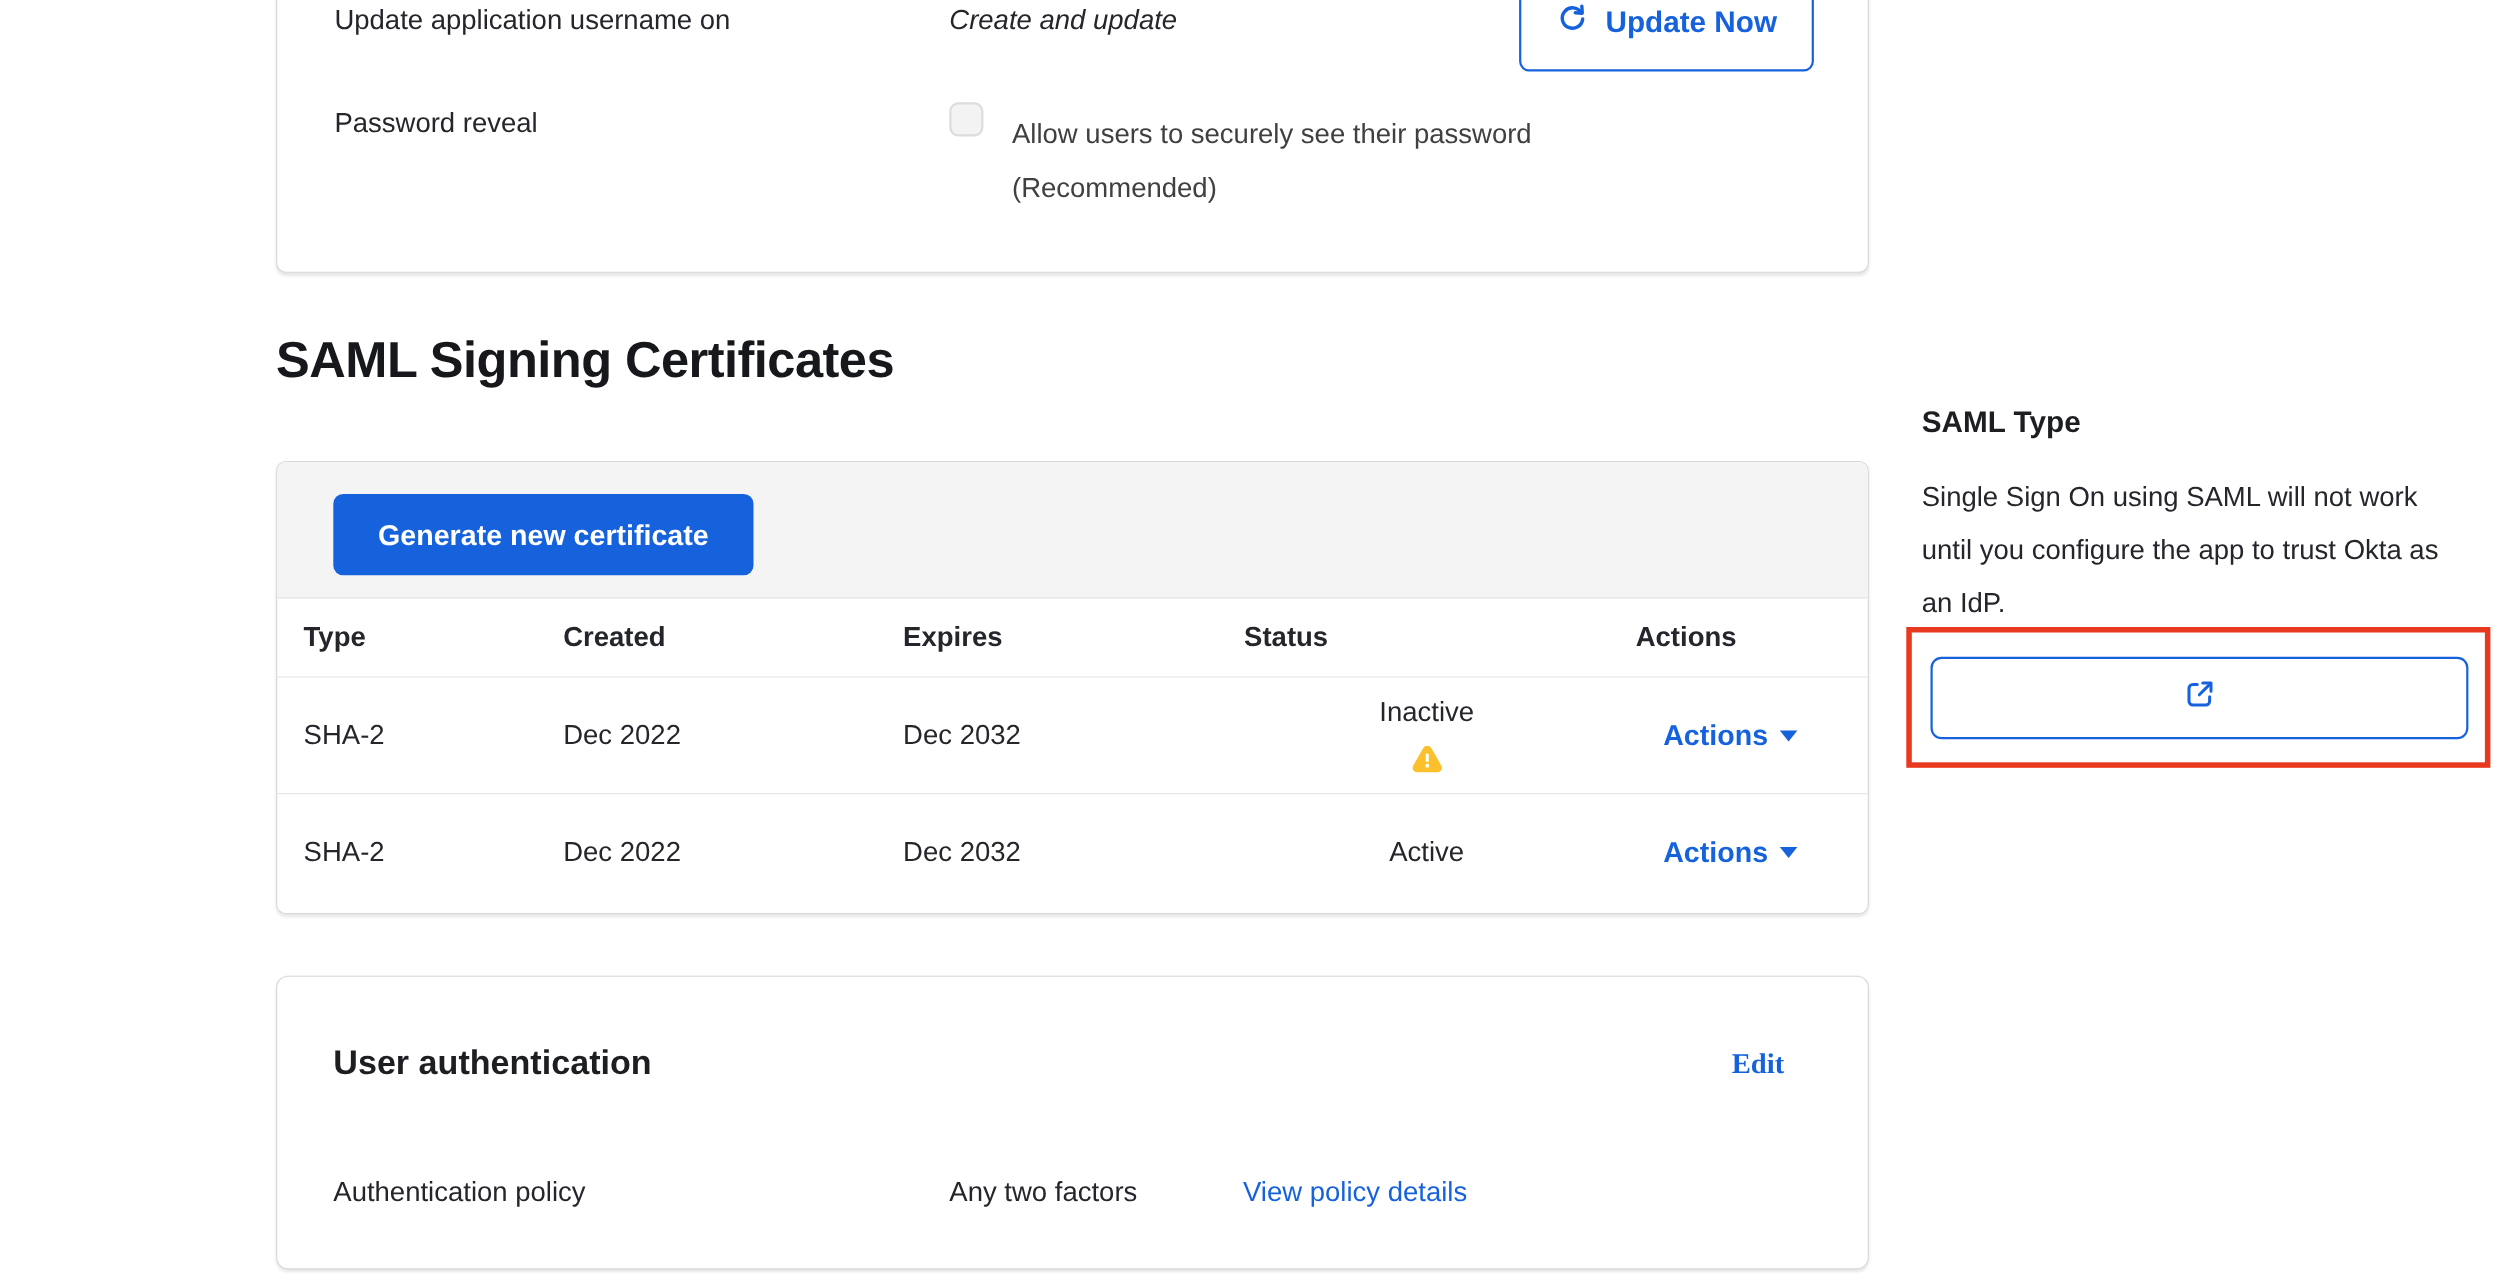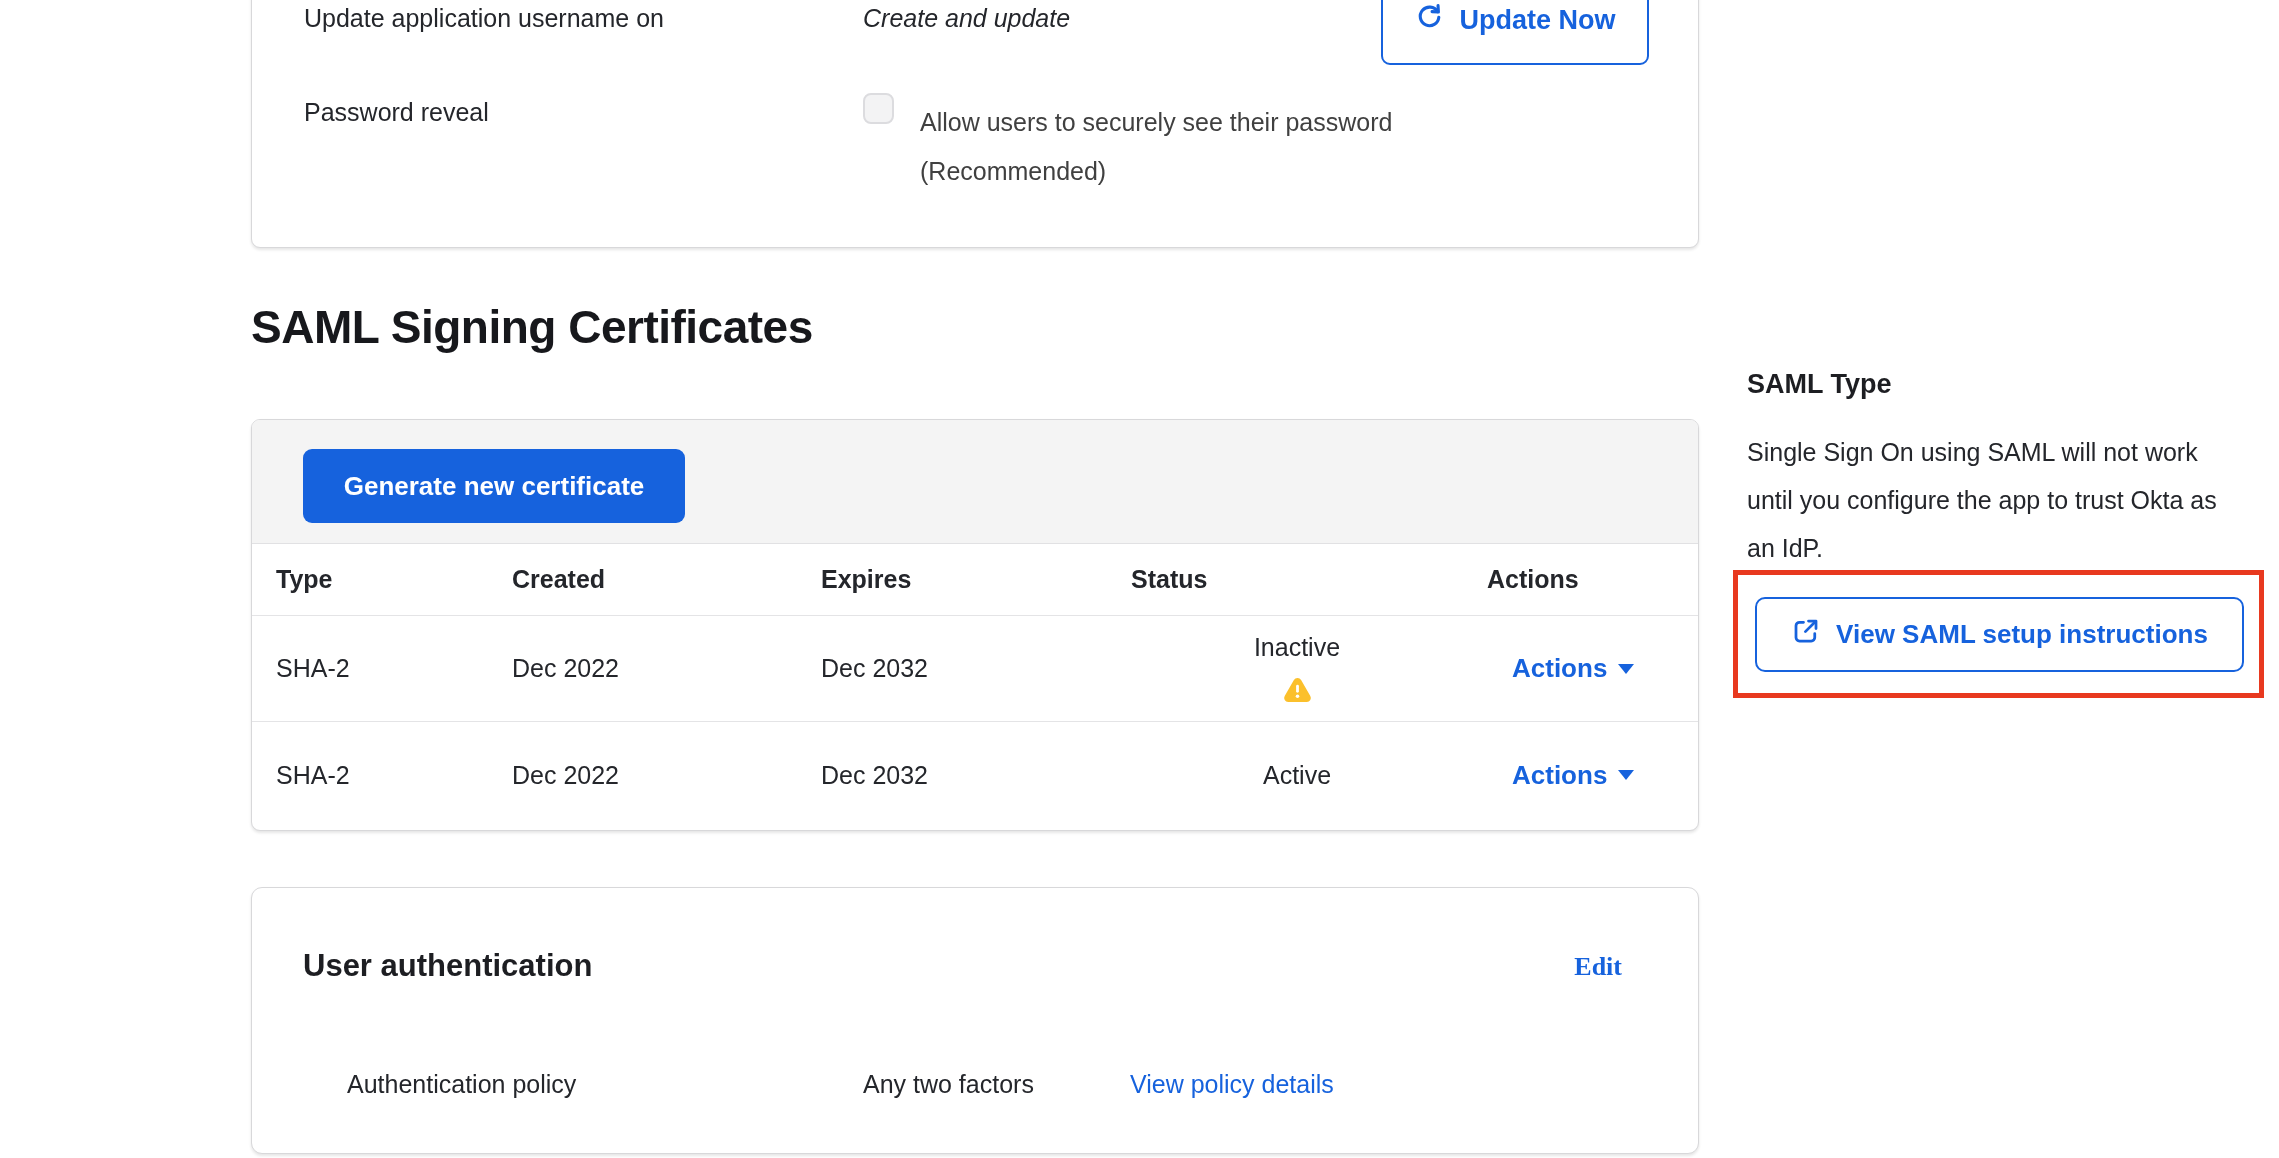--- a/index.html
+++ b/index.html
@@ -140,21 +140,21 @@
   
   .card-auth { left: 251px; top: 887px; width: 1448px; height: 267px; border-radius: 11px; }
   .auth-title {
     position: absolute; left: 51px; top: 60px;
     font-size: 31px; font-weight: bold; color: #1d1e22;
   }
   .edit-link {
     position: absolute; right: 76px; top: 64px;
     font-size: 26px; font-weight: bold; color: #1662dd; cursor: pointer; font-family: Liberation Serif, serif;
   }
-  .auth-label { position: absolute; left: 51px; top: 182px; font-size: 25px; color: #24262b; margin-left: 44px; }
+  .auth-label { position: absolute; left: 51px; top: 182px; font-size: 25px; color: #24262b; }
   .auth-value { position: absolute; left: 611px; top: 182px; font-size: 25px; color: #24262b; }
   .policy-link {
     position: absolute; left: 878px; top: 182px;
     font-size: 25px; color: #1662dd; cursor: pointer;
   }
 
   .icon-svg { display: inline-block; }
 </style>
 </head>
 <body>
@@ -238,21 +238,20 @@
 
   <div class="red-annotation">
     <button class="btn-outline saml-btn">
       <span class="icon-svg">
         <svg width="30" height="30" viewBox="0 0 24 24" fill="none" stroke="#1662dd" stroke-width="2.2" stroke-linecap="round" stroke-linejoin="round">
           <path d="M10 5H6.8A2.8 2.8 0 0 0 4 7.8v9.4A2.8 2.8 0 0 0 6.8 20h9.4a2.8 2.8 0 0 0 2.8-2.8V14"></path>
           <path d="M14 4h6v6"></path>
           <path d="M19.6 4.4 L11.5 12.5"></path>
         </svg>
       </span>
-      <span>View SAML setup instructions</span>
     </button>
   </div>
 
   <section class="card card-auth">
     <h2 class="auth-title">User authentication</h2>
     <a class="edit-link">Edit</a>
     <div class="auth-label">Authentication policy</div>
     <div class="auth-value">Any two factors</div>
     <a class="policy-link">View policy details</a>
   </section>

